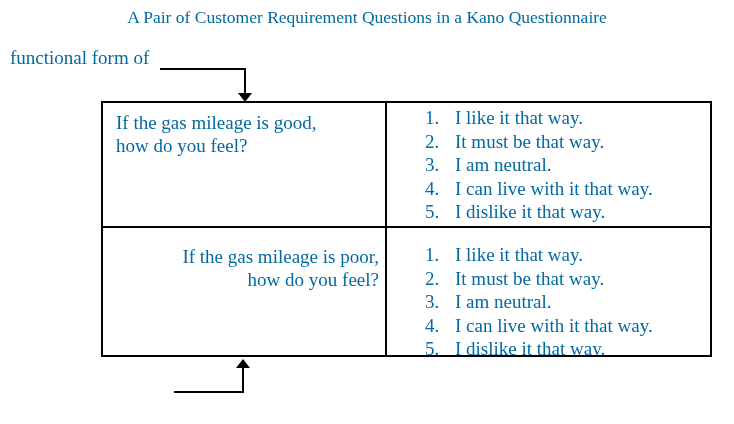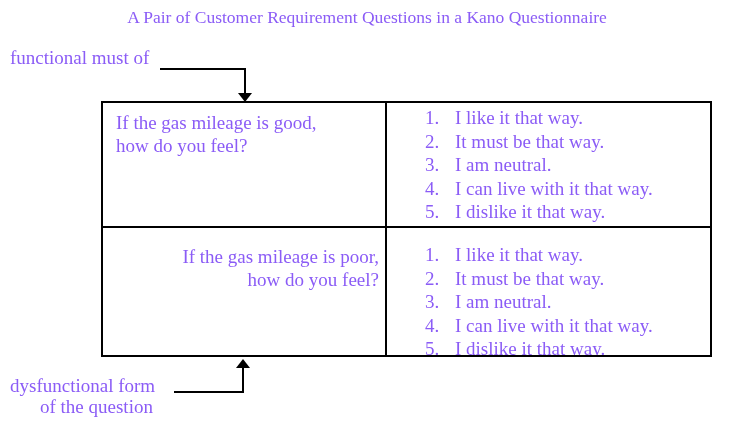--- a/index.html
+++ b/index.html
@@ -1,21 +1,21 @@
 <!DOCTYPE html>
 <html><head>
 <meta charset="utf-8">
 <style>
   html, body { margin: 0; padding: 0; background: #ffffff; }
   .page {
     position: relative;
     width: 734px;
     height: 424px;
     background: #ffffff;
-    color: #8b5cf6;
+    color: #0369a1;
     font-family: "Liberation Serif", "DejaVu Serif", serif;
     overflow: hidden;
   }
   .title {
     position: absolute;
     top: 7px;
     left: 0;
     width: 100%;
     text-align: center;
     font-size: 17.5px;
@@ -73,21 +73,21 @@
   .opt .num { width: 30px; flex: none; }
 </style>
 </head>
 <body>
 
 <div class="page">
 
   <div class="title">A Pair of Customer Requirement Questions in a Kano Questionnaire</div>
 
   <div class="label label-func">
-    <div class="line1">functional must of</div>
+    <div class="line1">functional form of</div>
   </div>
   <div class="conn conn-func-h"></div>
   <div class="conn conn-func-v"></div>
   <div class="arrow-down"></div>
 
   <div class="kano-table">
 
     <div class="cell c1 r1 q-cell">
       <div>If the gas mileage is good,</div>
       <div>how do you feel?</div>
@@ -143,18 +143,14 @@
           <span>I dislike it that way.</span>
         </div>
     </div>
 
   </div>
 
   <div class="conn conn-dys-h"></div>
   <div class="conn conn-dys-v"></div>
   <div class="arrow-up"></div>
 
-  <div class="label label-dys">
-    <div class="line1">dysfunctional form</div>
-    <div class="line2">of the question</div>
-  </div>
 
 </div>
 
 </body></html>

